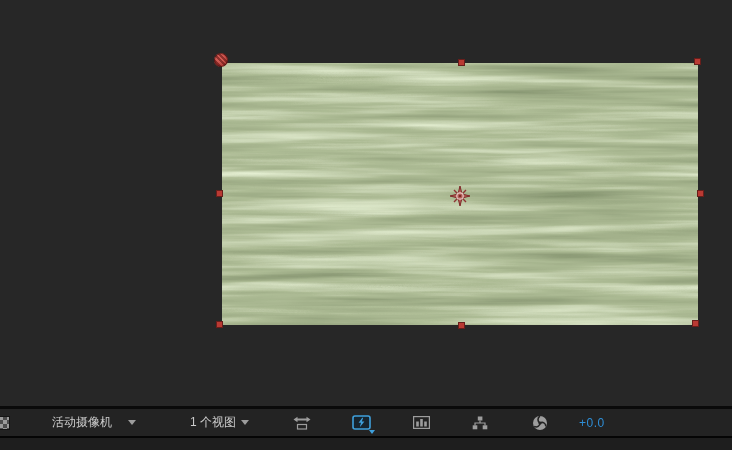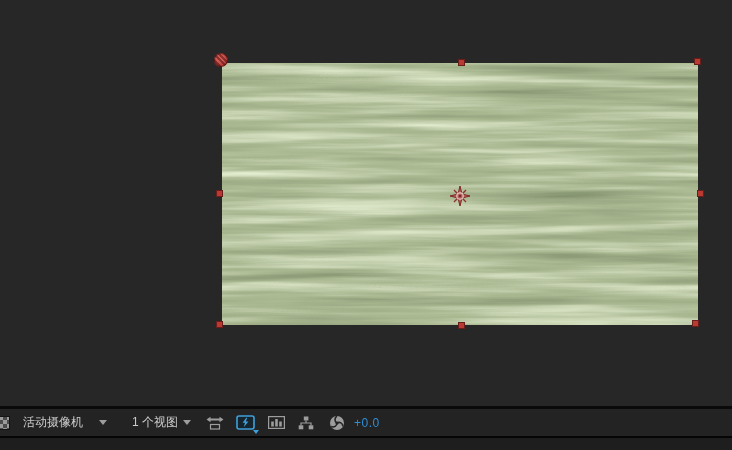--- a/index.html
+++ b/index.html
@@ -33,21 +33,21 @@
       radial-gradient(circle at 40% 35%, #cf5a52 0 30%, #a93430 75%, #7c1f1e 100%);
     box-shadow:0 0 0 1px rgba(60,10,10,.6) inset;
   }
   .anchor{position:absolute;width:24px;height:24px;}
   .anchor svg{display:block;width:100%;height:100%;}
   
   .toolbar{
     position:absolute;left:0;top:406px;width:732px;height:30px;
     background:var(--bg-toolbar);border-top:3px solid var(--sep);
     box-sizing:border-box;display:flex;align-items:center;
-    color:var(--text-gray);font-size:12px;white-space:nowrap;
+    color:var(--text-gray);font-size:12px;white-space:nowrap;gap:29px;
   }
   .checker{
     width:15px;height:14px;margin-left:-5px;flex:none;
     background:
       conic-gradient(#9a9a9a 0 25%, #4c4c4c 0 50%, #9a9a9a 0 75%, #4c4c4c 0 100%);
     background-size:8px 8px;
     box-shadow:0 0 0 1px #141414 inset;
   }
   .dd{display:flex;align-items:center;cursor:default;}
   .dd-camera{margin-left:13px;}
@@ -63,21 +63,21 @@
     height:22px;padding:0 2px;flex:none;cursor:default;position:relative;
   }
   .tbtn svg{display:block;}
   .tbtn.fastprev .mini-caret{
     position:absolute;right:-2px;bottom:0;width:0;height:0;
     border-left:3px solid transparent;border-right:3px solid transparent;
     border-top:4px solid var(--accent-blue);
   }
   .gap-1{margin-left:13px;} .gap-2{margin-left:8px;} .gap-3{margin-left:9px;}
   .gap-4{margin-left:9px;}  .gap-5{margin-left:11px;}
-  .exposure{margin-left:7px;color:var(--exposure-blue);font-size:12px;letter-spacing:.5px;cursor:default;}
+  .exposure{color:var(--exposure-blue);font-size:12px;letter-spacing:.5px;cursor:default;}
   
   .statusbar{
     position:absolute;left:0;top:436px;width:732px;height:14px;
     background:var(--bg-status);border-top:2px solid #050505;box-sizing:border-box;
   }
 </style>
 </head>
 <body>
 
 <div class="stage">

